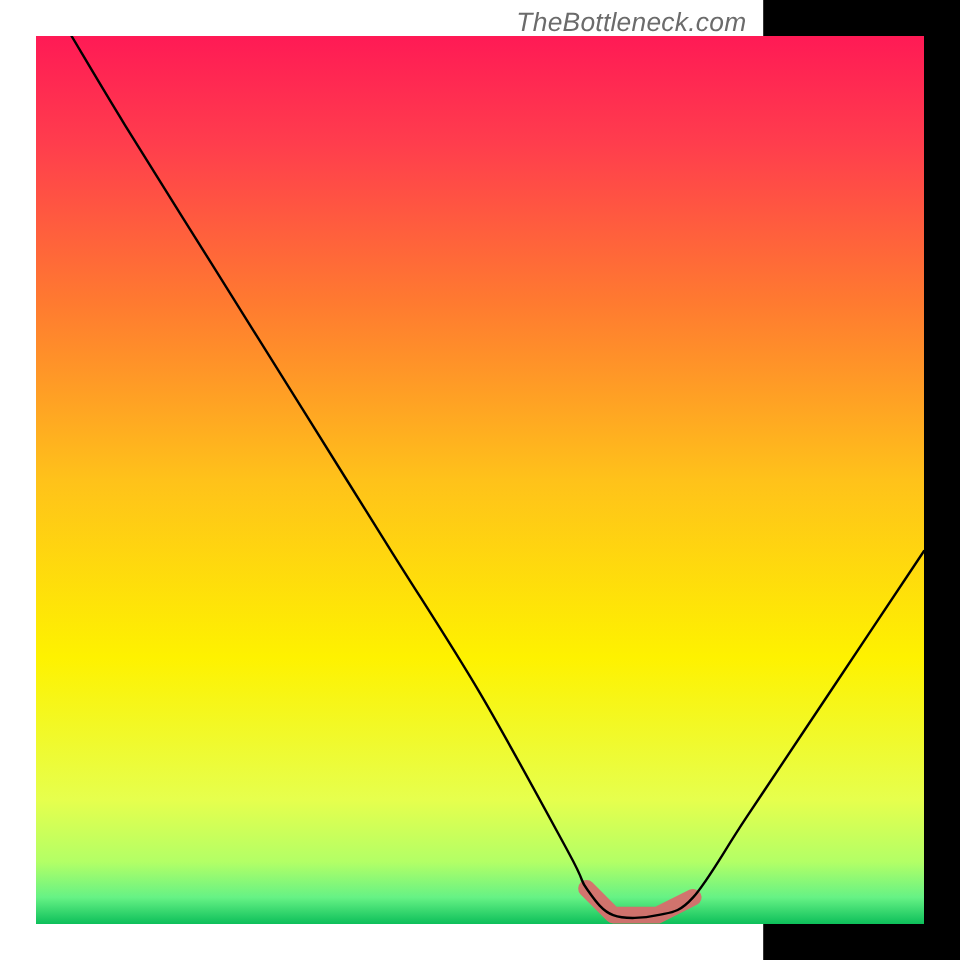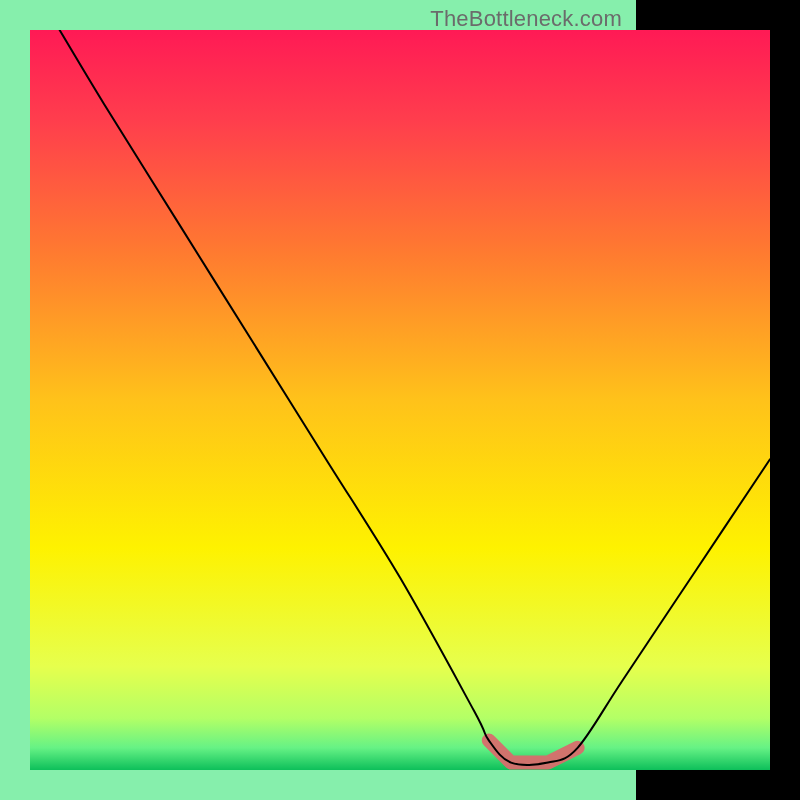--- a/index.html
+++ b/index.html
@@ -7,21 +7,22 @@
     padding: 0;
     width: 800px;
     height: 800px;
     background: #000;
     overflow: hidden;
   }
   .frame {
     position: relative;
     width: 636px;
     height: 800px;
-    background: #86efac;
+    background: #ffffff;
+    font-style: italic;
   }
   .watermark {
     position: absolute;
     top: 6px;
     right: 14px;
     font-family: Arial, Helvetica, sans-serif;
     font-size: 22px;
     font-weight: 500;
     color: #6b6b6b;
     letter-spacing: 0.2px;

